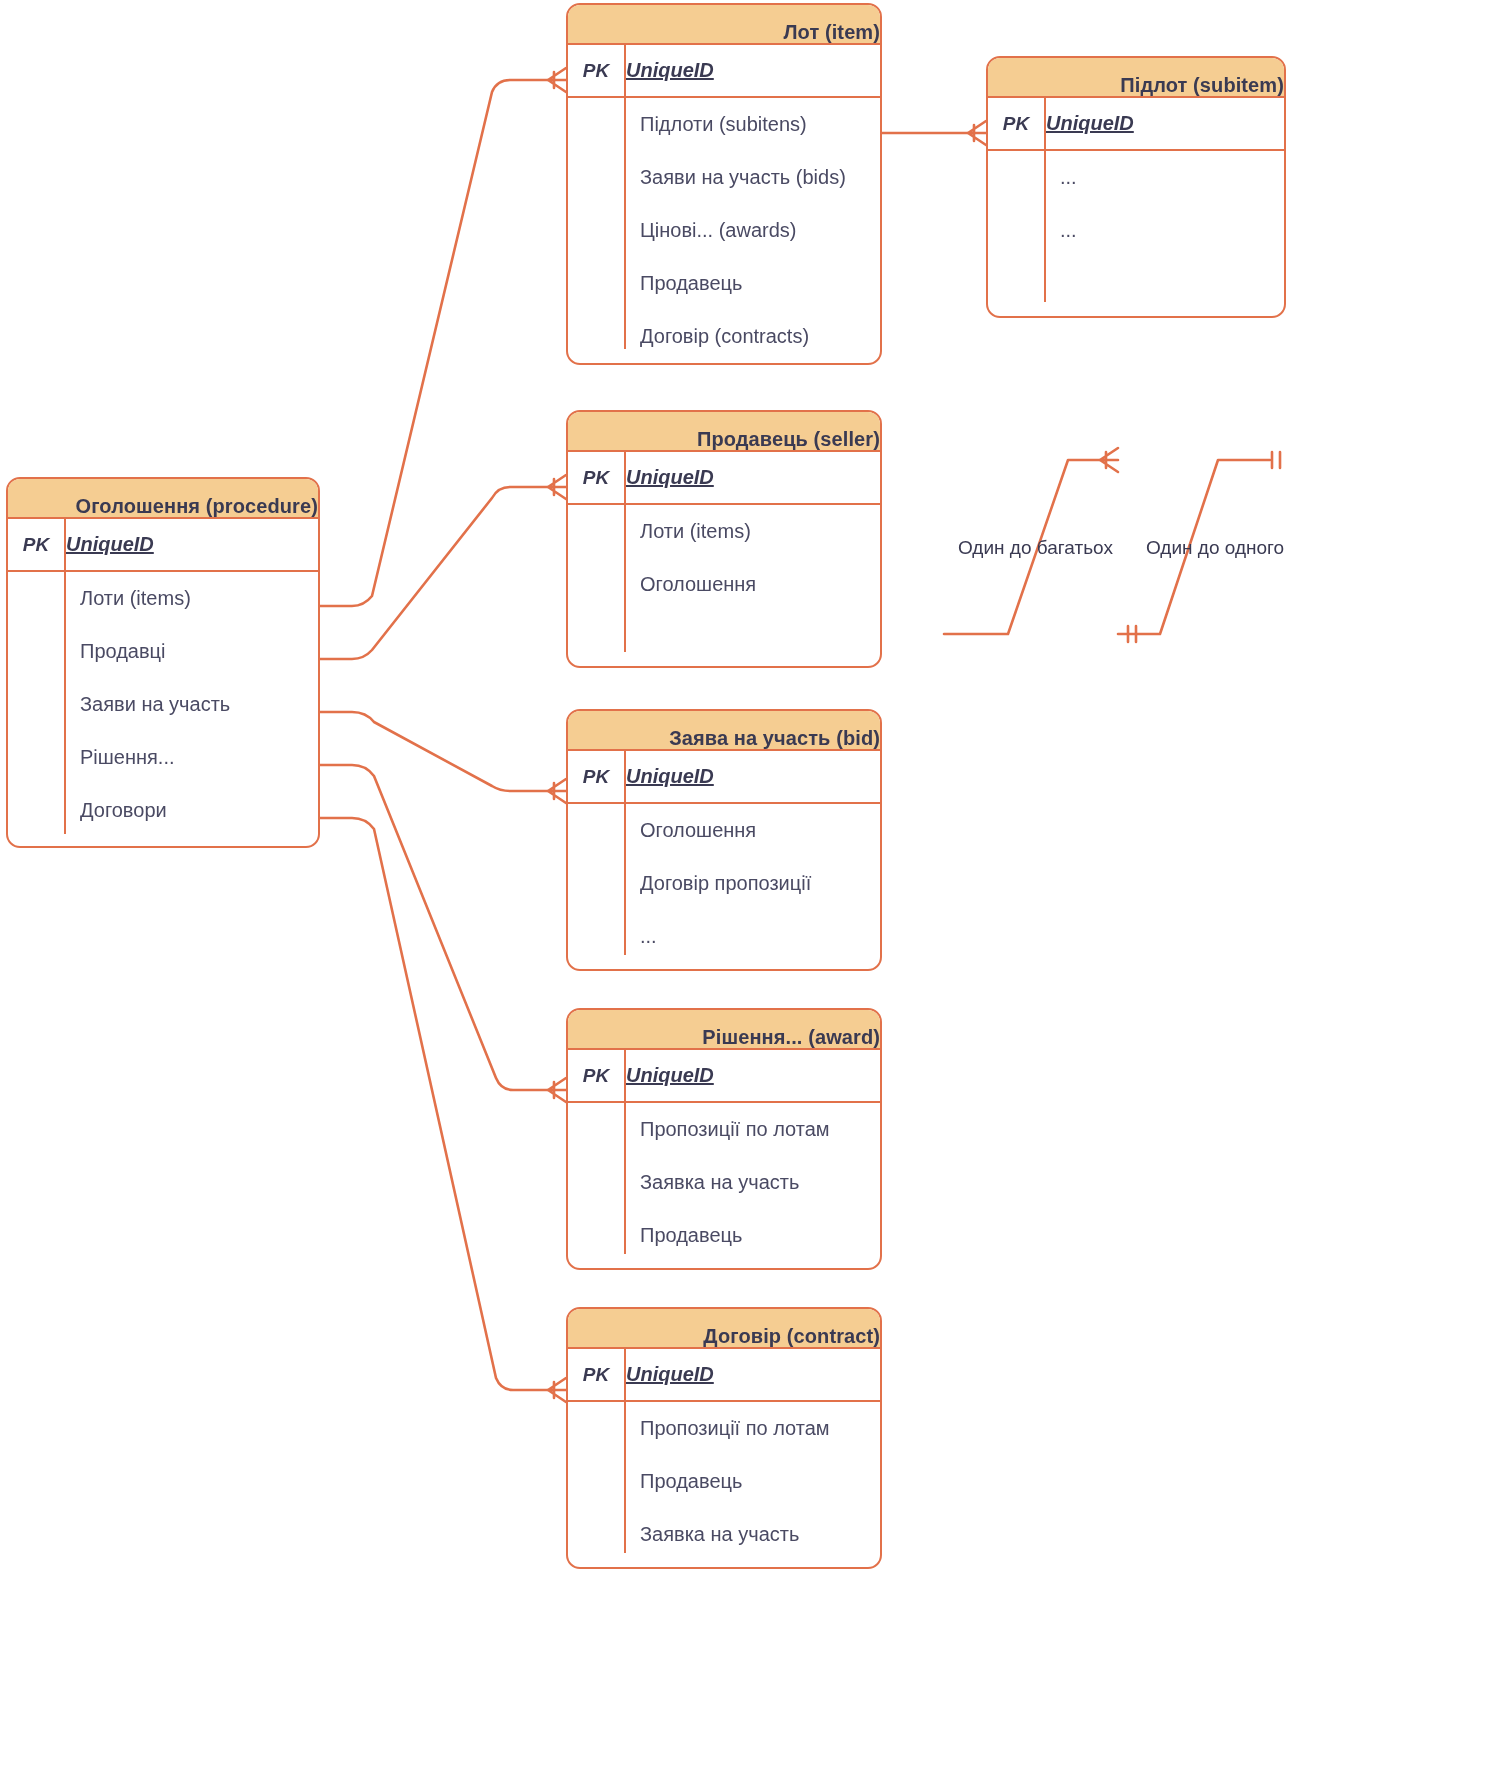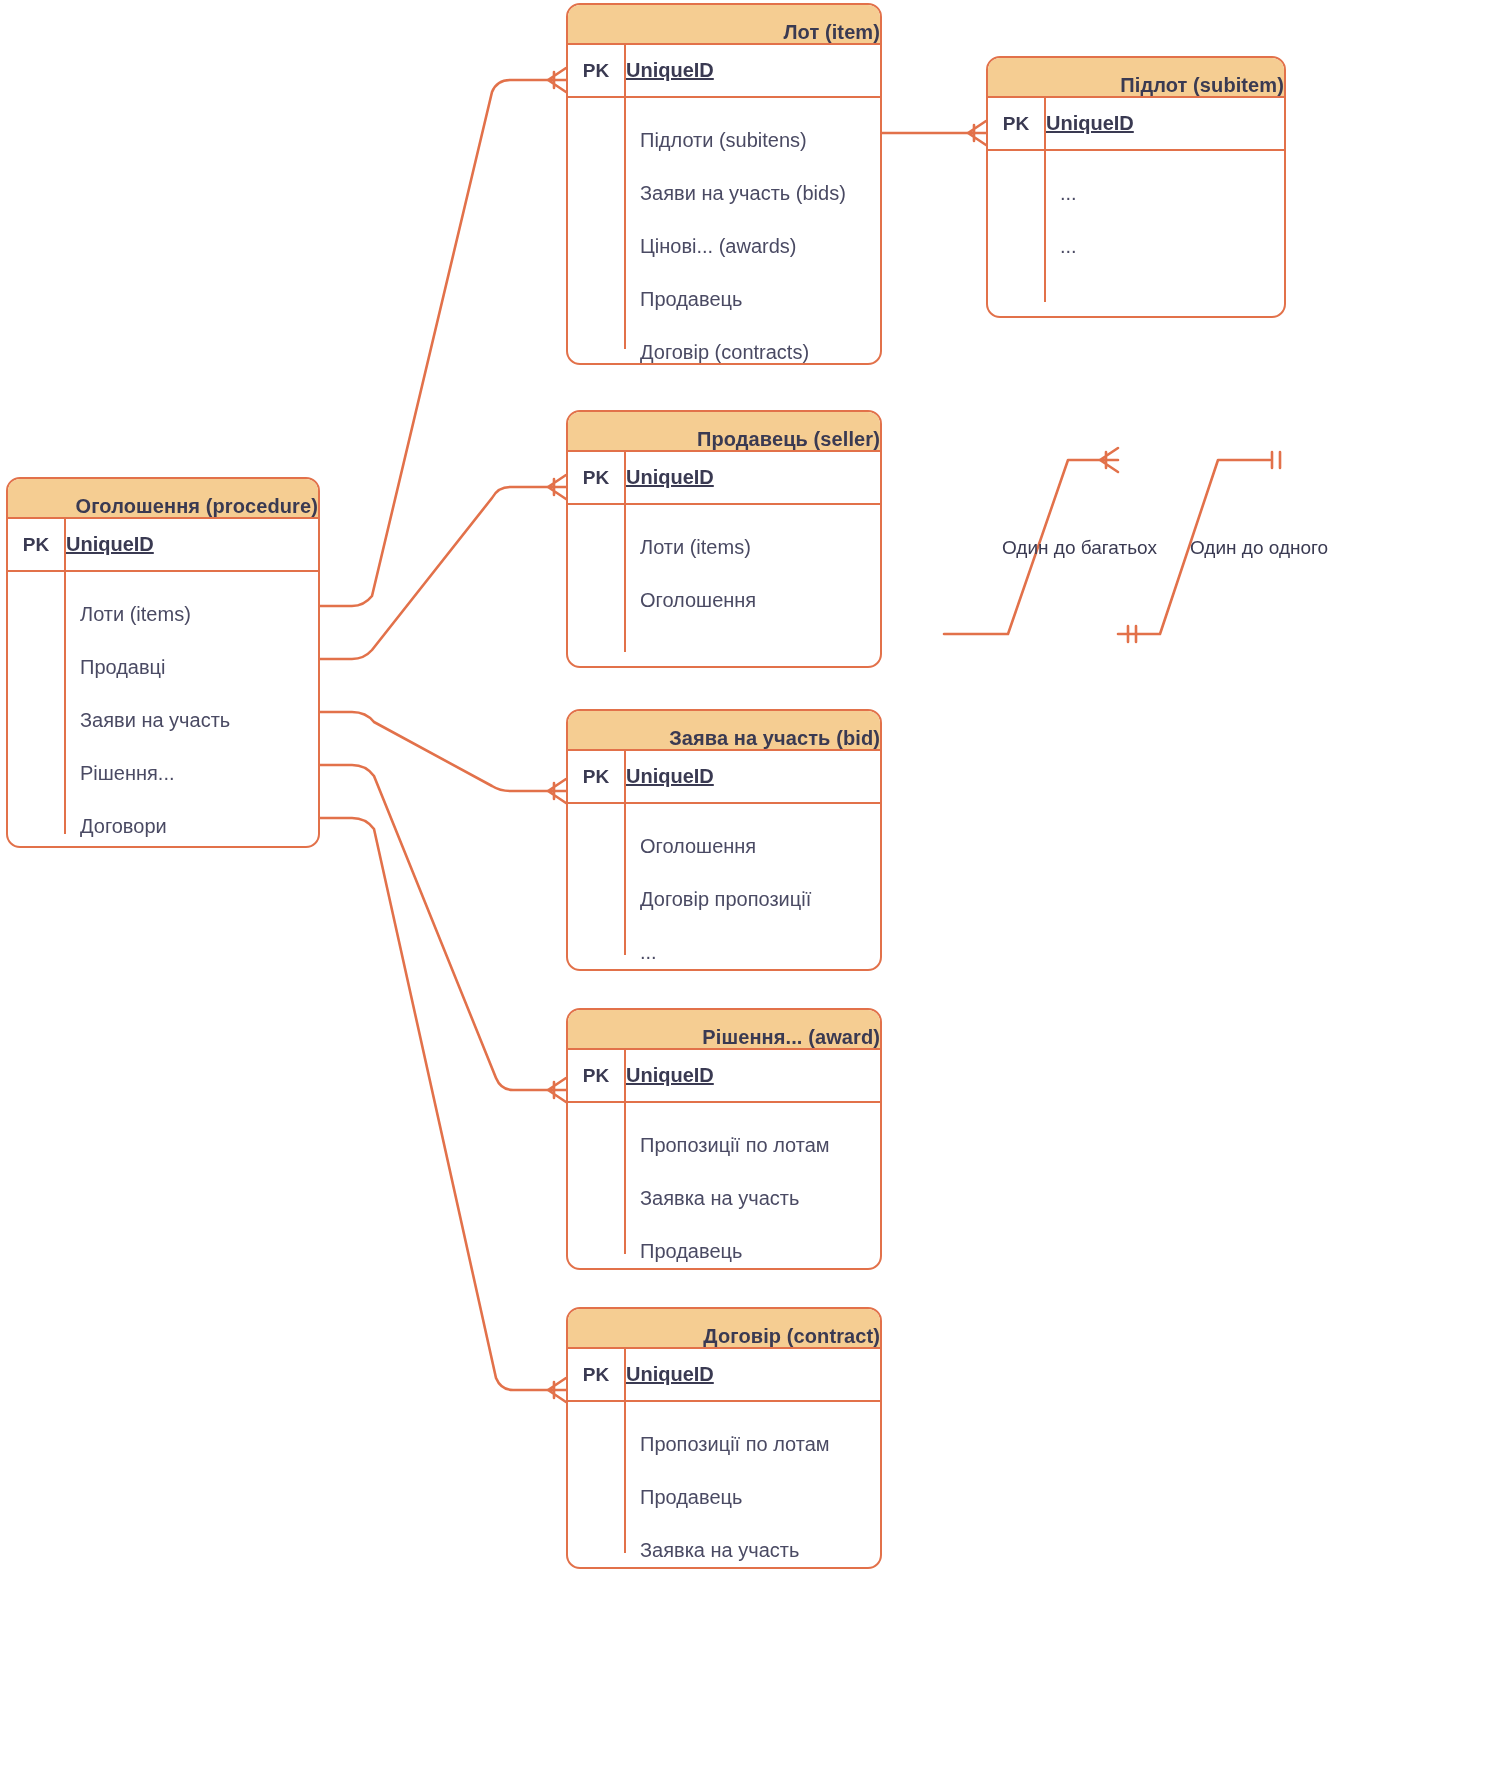--- a/index.html
+++ b/index.html
@@ -40,20 +40,21 @@
     font-weight: bold;
     font-size: 20px;
     border-bottom: 2px solid #E2714A;
     box-sizing: border-box;
     letter-spacing: .1px;
   }
   .row {
     display: flex;
     box-sizing: border-box;
     height: 53px;
+    font-style: italic;
   }
   .row.pk-row {
     border-bottom: 2px solid #E2714A;
   }
   .key-cell {
     width: 58px;
     min-width: 58px;
     border-right: 2px solid #E2714A;
     box-sizing: border-box;
     display: flex;
@@ -83,37 +84,35 @@
   }
   .attrs-spacer {
     width: 58px;
     min-width: 58px;
     border-right: 2px solid #E2714A;
     box-sizing: border-box;
   }
   .attrs-list {
     flex: 1;
     box-sizing: border-box;
-    margin-top: 16px;
   }
   .attr-line {
     height: 53px;
     display: flex;
     align-items: center;
     padding-left: 14px;
     font-size: 20px;
     color: #4A4A63;
     box-sizing: border-box;
   }
   .legend-label {
     position: absolute;
     font-size: 19px;
     color: #3A3A52;
     white-space: nowrap;
-    margin-left: 44px;
   }
 </style>
 </head>
 <body>
 
 <div id="canvas">
 
   <svg id="edges" viewBox="0 0 1492 1784" xmlns="http://www.w3.org/2000/svg">
     <g fill="none" stroke="#E2714A" stroke-width="2.6" stroke-linecap="round" stroke-linejoin="round">
 

